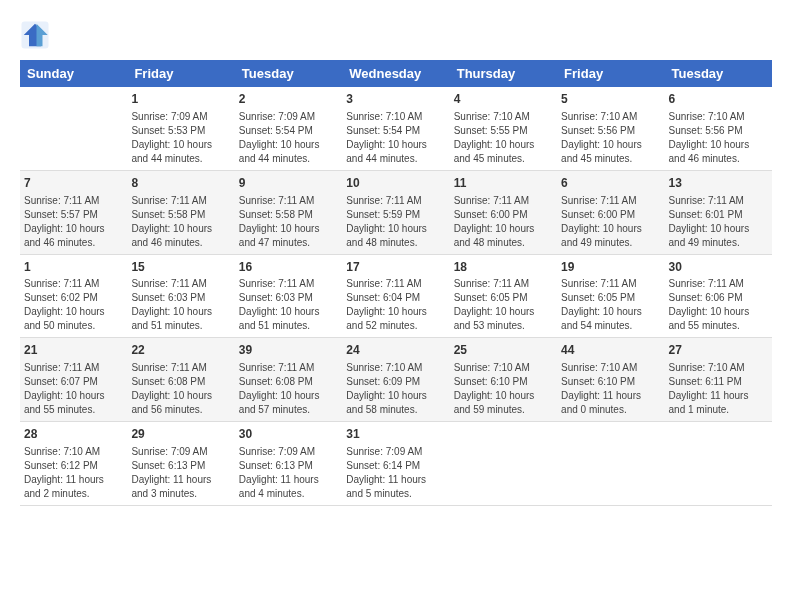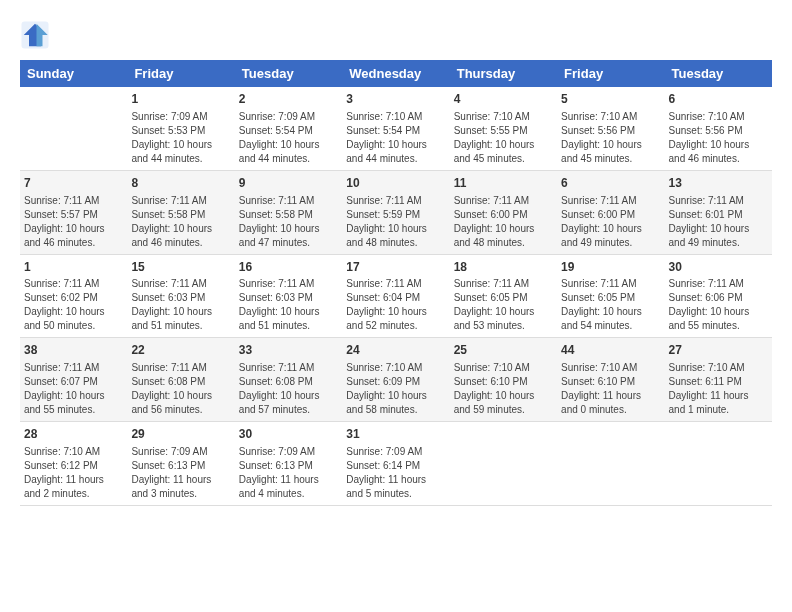--- a/index.html
+++ b/index.html
@@ -266,35 +266,35 @@
         <td>
           <div class="day-num">30</div>
           <div class="day-info" style="white-space: pre-line;">Sunrise: 7:11 AM
 Sunset: 6:06 PM
 Daylight: 10 hours
 and 55 minutes.</div>
         </td>
       </tr>
       <tr>
         <td>
-          <div class="day-num">38</div>
+          <div class="day-num">21</div>
           <div class="day-info" style="white-space: pre-line;">Sunrise: 7:11 AM
 Sunset: 6:07 PM
 Daylight: 10 hours
 and 55 minutes.</div>
         </td>
         <td>
           <div class="day-num">22</div>
           <div class="day-info" style="white-space: pre-line;">Sunrise: 7:11 AM
 Sunset: 6:08 PM
 Daylight: 10 hours
 and 56 minutes.</div>
         </td>
         <td>
-          <div class="day-num">33</div>
+          <div class="day-num">39</div>
           <div class="day-info" style="white-space: pre-line;">Sunrise: 7:11 AM
 Sunset: 6:08 PM
 Daylight: 10 hours
 and 57 minutes.</div>
         </td>
         <td>
           <div class="day-num">24</div>
           <div class="day-info" style="white-space: pre-line;">Sunrise: 7:10 AM
 Sunset: 6:09 PM
 Daylight: 10 hours

